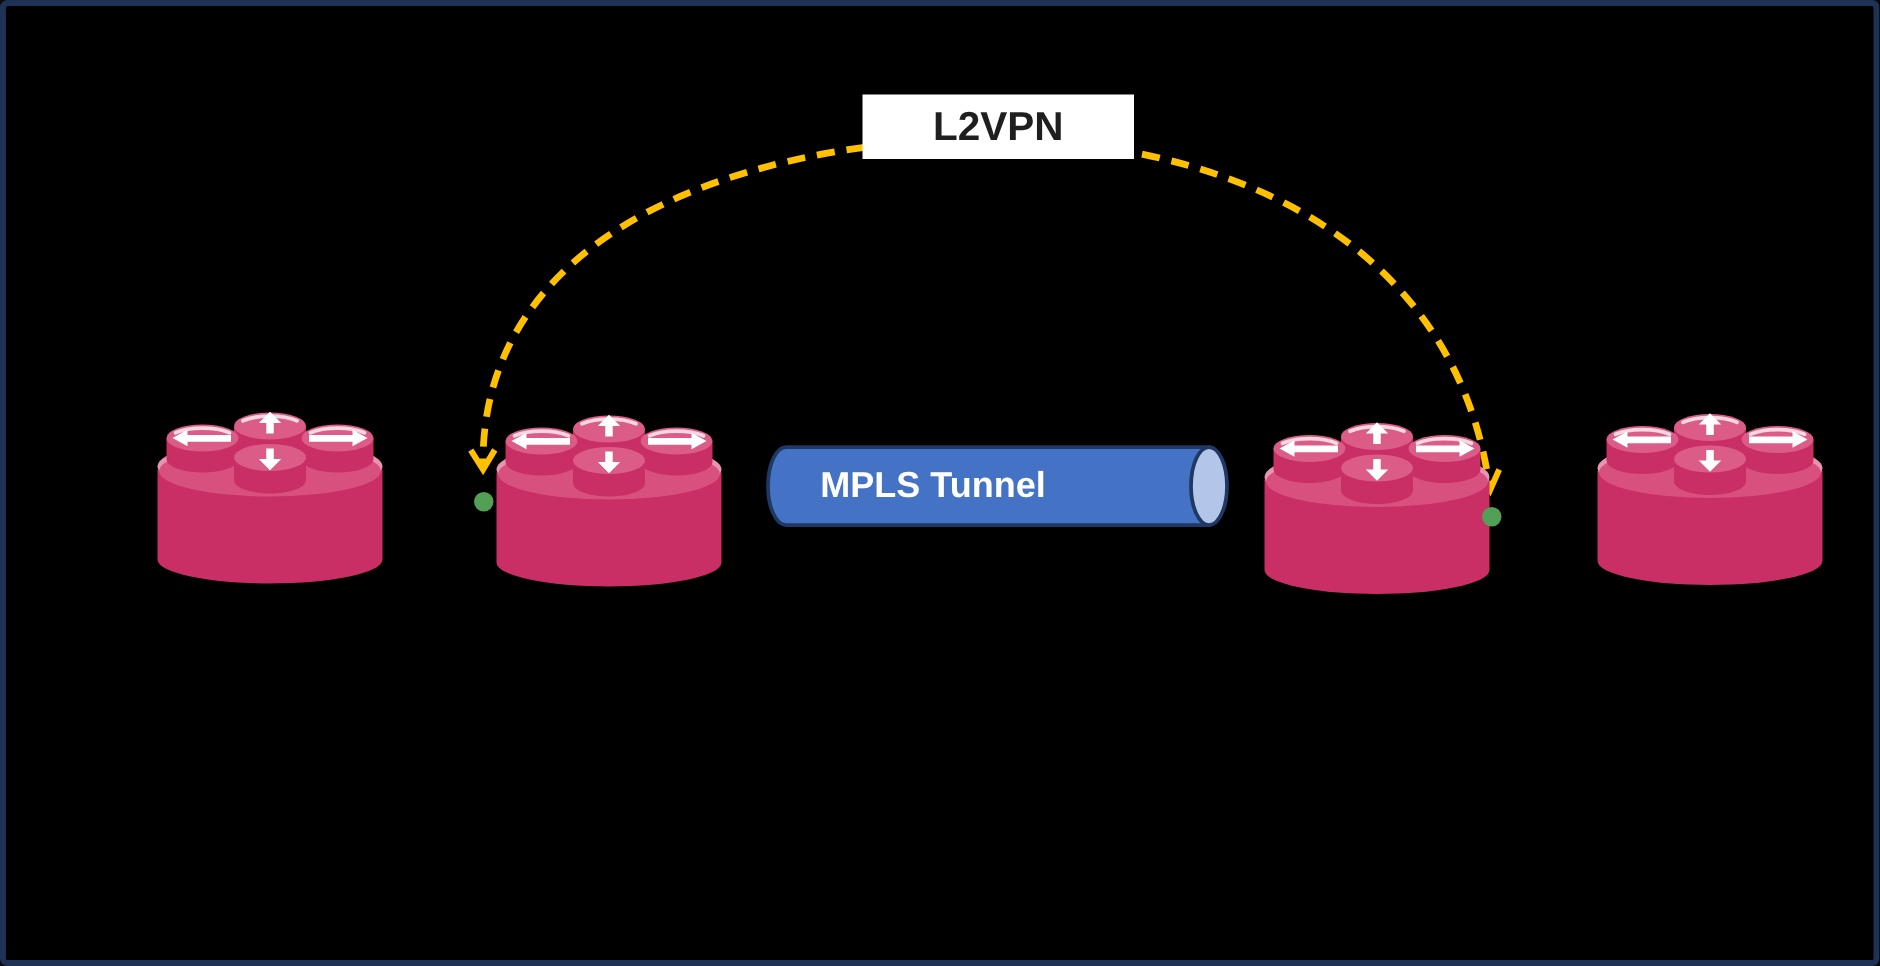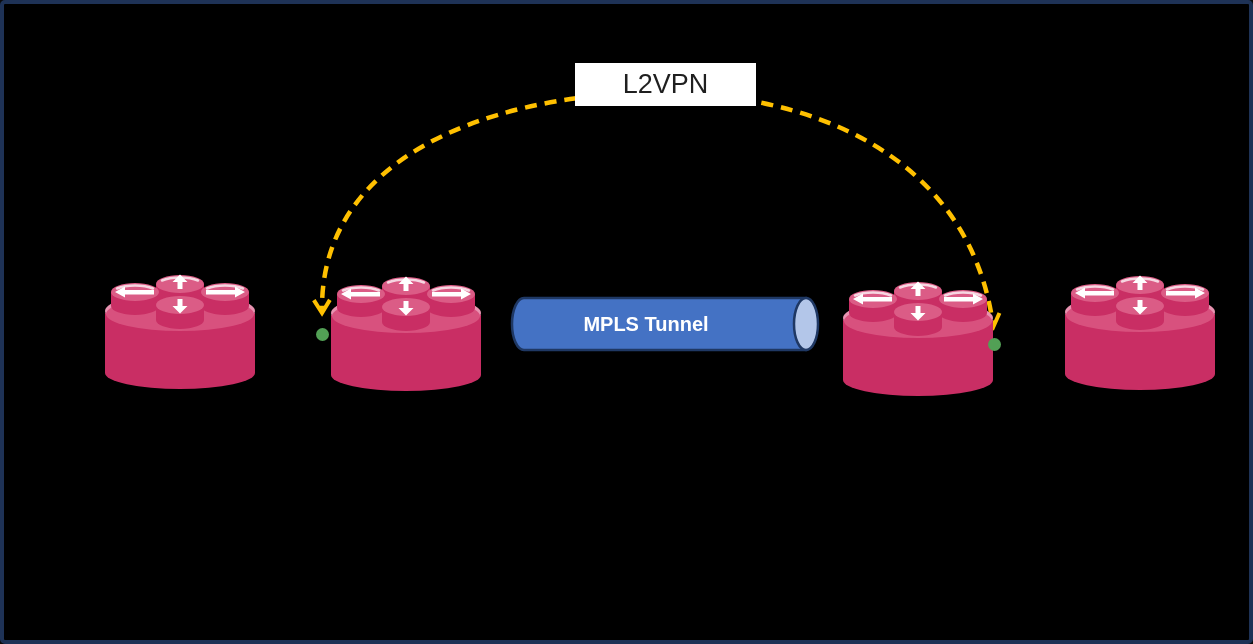--- a/index.html
+++ b/index.html
@@ -21,21 +21,21 @@
     stroke-width:4.5;
     stroke-dasharray:12 8;
   }
   .arrowhead{fill:none;stroke:var(--arc-yellow,#FFC000);stroke-width:4;}
   
   .label-box{
     position:absolute;left:571px;top:59px;width:181px;height:43px;
     background:var(--label-bg,#fff);
     color:var(--label-text,#1F1F1F);
     display:flex;align-items:center;justify-content:center;
-    font-size:27px;font-weight:normal;
+    font-size:27px;font-weight:bold;
     z-index:3;
   }
   
   .router{position:absolute;width:156px;height:122px;z-index:2;}
   .router svg{width:100%;height:100%;display:block;}
   #r1{left:98px;top:267px;}
   #r2{left:324px;top:269px;}
   #r3{left:836px;top:274px;}
   #r4{left:1058px;top:268px;}
   .r-body{fill:var(--router-pink,#C92E64);}
@@ -43,23 +43,23 @@
   .r-hl{fill:#E893B1;}
   .r-knobtop{fill:#DB5C86;}
   .r-arrow{fill:#fff;}
   .r-shine{fill:none;stroke:#fff;stroke-width:2.5;opacity:.75;stroke-linecap:round;}
   
   #tunnel{position:absolute;left:500px;top:291px;width:316px;height:58px;z-index:2;}
   #tunnel svg{width:100%;height:100%;display:block;}
   .t-body{fill:var(--tunnel-blue,#4472C4);stroke:var(--tunnel-border,#1F3864);stroke-width:2.5;}
   .t-cap{fill:var(--tunnel-cap,#B3C6E9);stroke:var(--tunnel-border,#1F3864);stroke-width:2.5;}
   #tunnel-label{
-    position:absolute;left:496px;top:291px;width:292px;height:58px;
+    position:absolute;left:472px;top:291px;width:292px;height:58px;
     display:flex;align-items:center;justify-content:center;
-    color:#fff;font-size:20px;font-weight:bold;z-index:3;
+    color:#fff;font-size:24px;font-weight:bold;z-index:3;
   }
   
   .dot{
     position:absolute;width:13px;height:13px;border-radius:50%;
     background:var(--dot-green,#52A055);z-index:4;
   }
   #dot-left{left:312px;top:324px;}
   #dot-right{left:984px;top:334px;}
   
   #legend{position:absolute;left:0;top:540px;width:260px;height:90px;z-index:2;}

